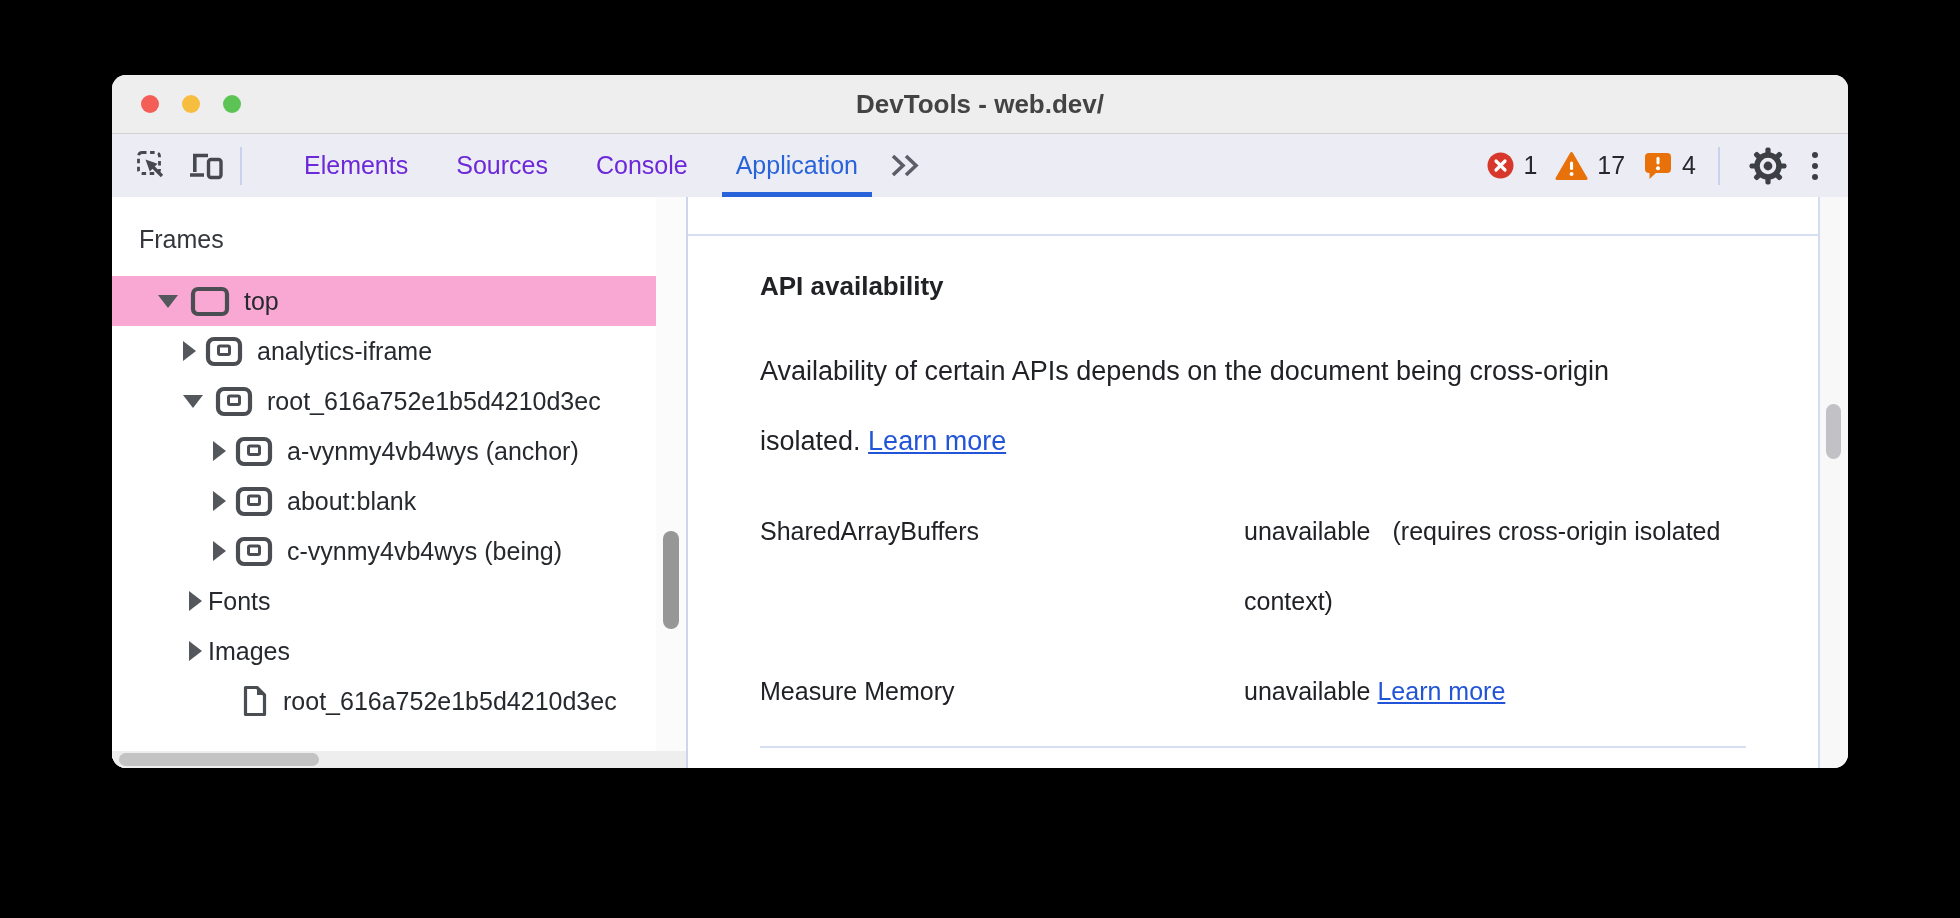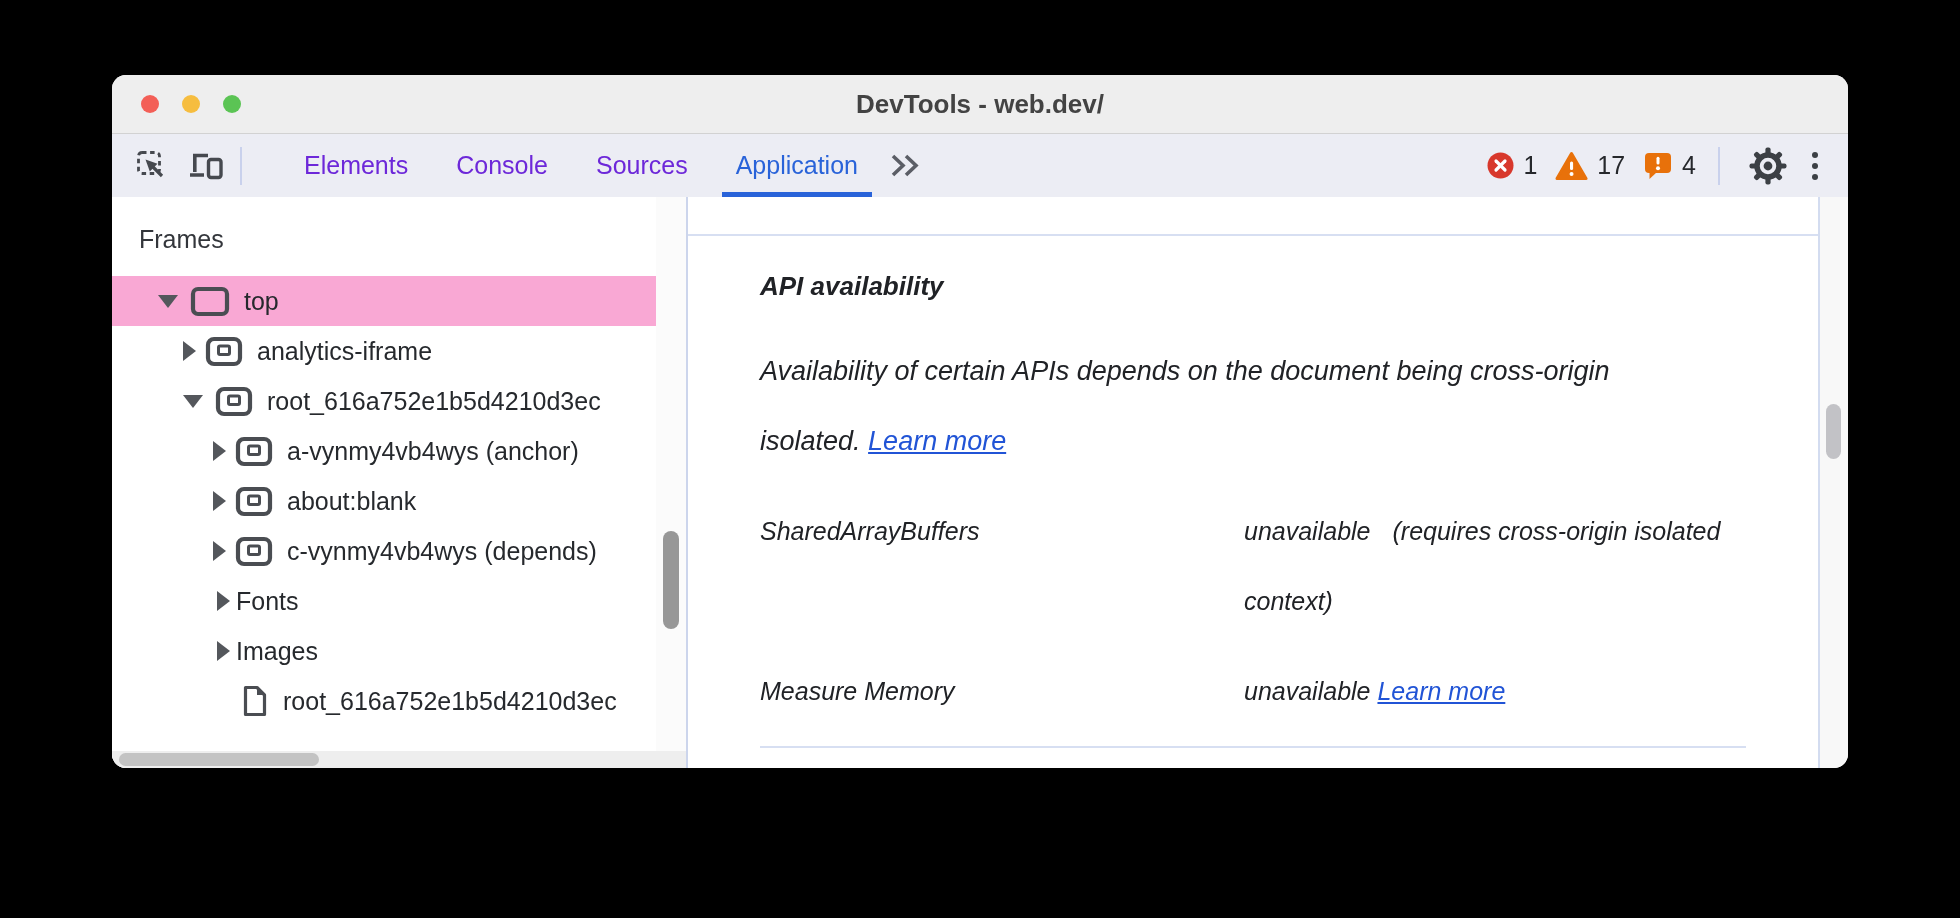--- a/index.html
+++ b/index.html
@@ -54,35 +54,35 @@
   .sidebar{
     flex:0 0 574px;width:574px;position:relative;overflow:hidden;background:#fff;
     border-right:2px solid #ccd5ec;
   }
   .frames-header{height:71px;box-sizing:border-box;padding:20px 0 0 27px;font-size:25px;color:#33363b;margin-top:8px;}
   .trow{height:50px;display:flex;align-items:center;font-size:25px;color:#26292d;white-space:nowrap;}
   .trow.selected{background:#f9a8d4;}
   .ind1{padding-left:46px;}
   .ind2{padding-left:71px;}
   .ind3{padding-left:101px;}
-  .grp{padding-left:105px;}
+  .grp{padding-left:77px;}
   .ind4{padding-left:129px;}
   .caret{flex:0 0 auto;width:0;height:0;margin-right:12px;}
   .caret.down{border-left:10px solid transparent;border-right:10px solid transparent;border-top:13px solid #54575c;}
   .caret.right{border-top:10px solid transparent;border-bottom:10px solid transparent;border-left:13px solid #54575c;margin-right:9px;}
   .tree-ic{flex:0 0 auto;margin-right:14px;display:flex;}
   .grp .caret.right{margin-right:6px;}
   .side-vscroll{position:absolute;top:0;right:0;width:30px;height:100%;background:#fbfbfb;}
   .side-vthumb{position:absolute;left:7px;top:334px;width:16px;height:98px;background:#979797;border-radius:8px;}
   .side-hscroll{position:absolute;left:0;bottom:0;width:574px;height:17px;background:#eeeeee;}
   .side-hthumb{position:absolute;left:7px;top:2px;width:200px;height:13px;background:#c3c3c3;border-radius:7px;}
   
   .content{flex:1;background:#fff;overflow:hidden;}
   .section-top{height:37px;border-bottom:2px solid #d7dff2;}
-  .section-body{padding:0 72px;color:#202226;font-style:italic;}
+  .section-body{padding:0 72px;color:#202226;}
   .api-heading{margin:30px 0 0;font-size:26px;font-weight:bold;line-height:40px;color:#202226;}
   .para{margin-top:30px;font-size:27px;line-height:70px;}
   .para .pline{display:block;}
   a.blue-link{color:#2154d6;text-decoration:underline;cursor:pointer;}
   .apitable{
     margin-top:20px;display:grid;grid-template-columns:456px 490px;column-gap:28px;
     font-size:25px;line-height:70px;
   }
   .apitable .lbl{text-align:left;color:#202226;}
   .apitable .val{}
@@ -119,22 +119,22 @@
         <path d="M5 4.5 H20" stroke="#46494f" stroke-width="3.6" fill="none"></path>
         <path d="M6.8 4.5 V21" stroke="#46494f" stroke-width="3.6" fill="none"></path>
         <path d="M2 24 H16" stroke="#46494f" stroke-width="3.6" fill="none"></path>
         <rect x="20.5" y="8.5" width="12.5" height="18" rx="2.5" fill="none" stroke="#46494f" stroke-width="3.4"></rect>
       </svg>
     </div>
     <div class="tbsep" style="margin-left:16px;"></div>
 
     <div class="tabs">
       <div class="tab">Elements</div>
+      <div class="tab">Sources</div>
       <div class="tab">Console</div>
-      <div class="tab">Sources</div>
       <div class="tab active">Application</div>
       <div class="chevron-more">
         <svg width="36" height="28" viewBox="0 0 36 28">
           <path d="M5 4 L15 13.5 L5 23" fill="none" stroke="#5b5e66" stroke-width="3.6"></path>
           <path d="M18 4 L28 13.5 L18 23" fill="none" stroke="#5b5e66" stroke-width="3.6"></path>
         </svg>
       </div>
     </div>
 
     <div class="spacer"></div>
@@ -254,21 +254,21 @@
       </div>
 
       <div class="trow ind3">
         <span class="caret right"></span>
         <span class="tree-ic">
           <svg width="38" height="32" viewBox="0 0 38 32">
               <rect x="3" y="4" width="32" height="25" rx="6" fill="none" stroke="#4a4d52" stroke-width="4.2"></rect>
               <rect x="13.5" y="11" width="11" height="8.5" rx="1.5" fill="none" stroke="#4a4d52" stroke-width="3"></rect>
             </svg>
         </span>
-        <span>c-vynmy4vb4wys (depends)</span>
+        <span>c-vynmy4vb4wys (being)</span>
       </div>
 
       <div class="trow grp">
         <span class="caret right"></span>
         <span>Fonts</span>
       </div>
 
       <div class="trow grp">
         <span class="caret right"></span>
         <span>Images</span>

